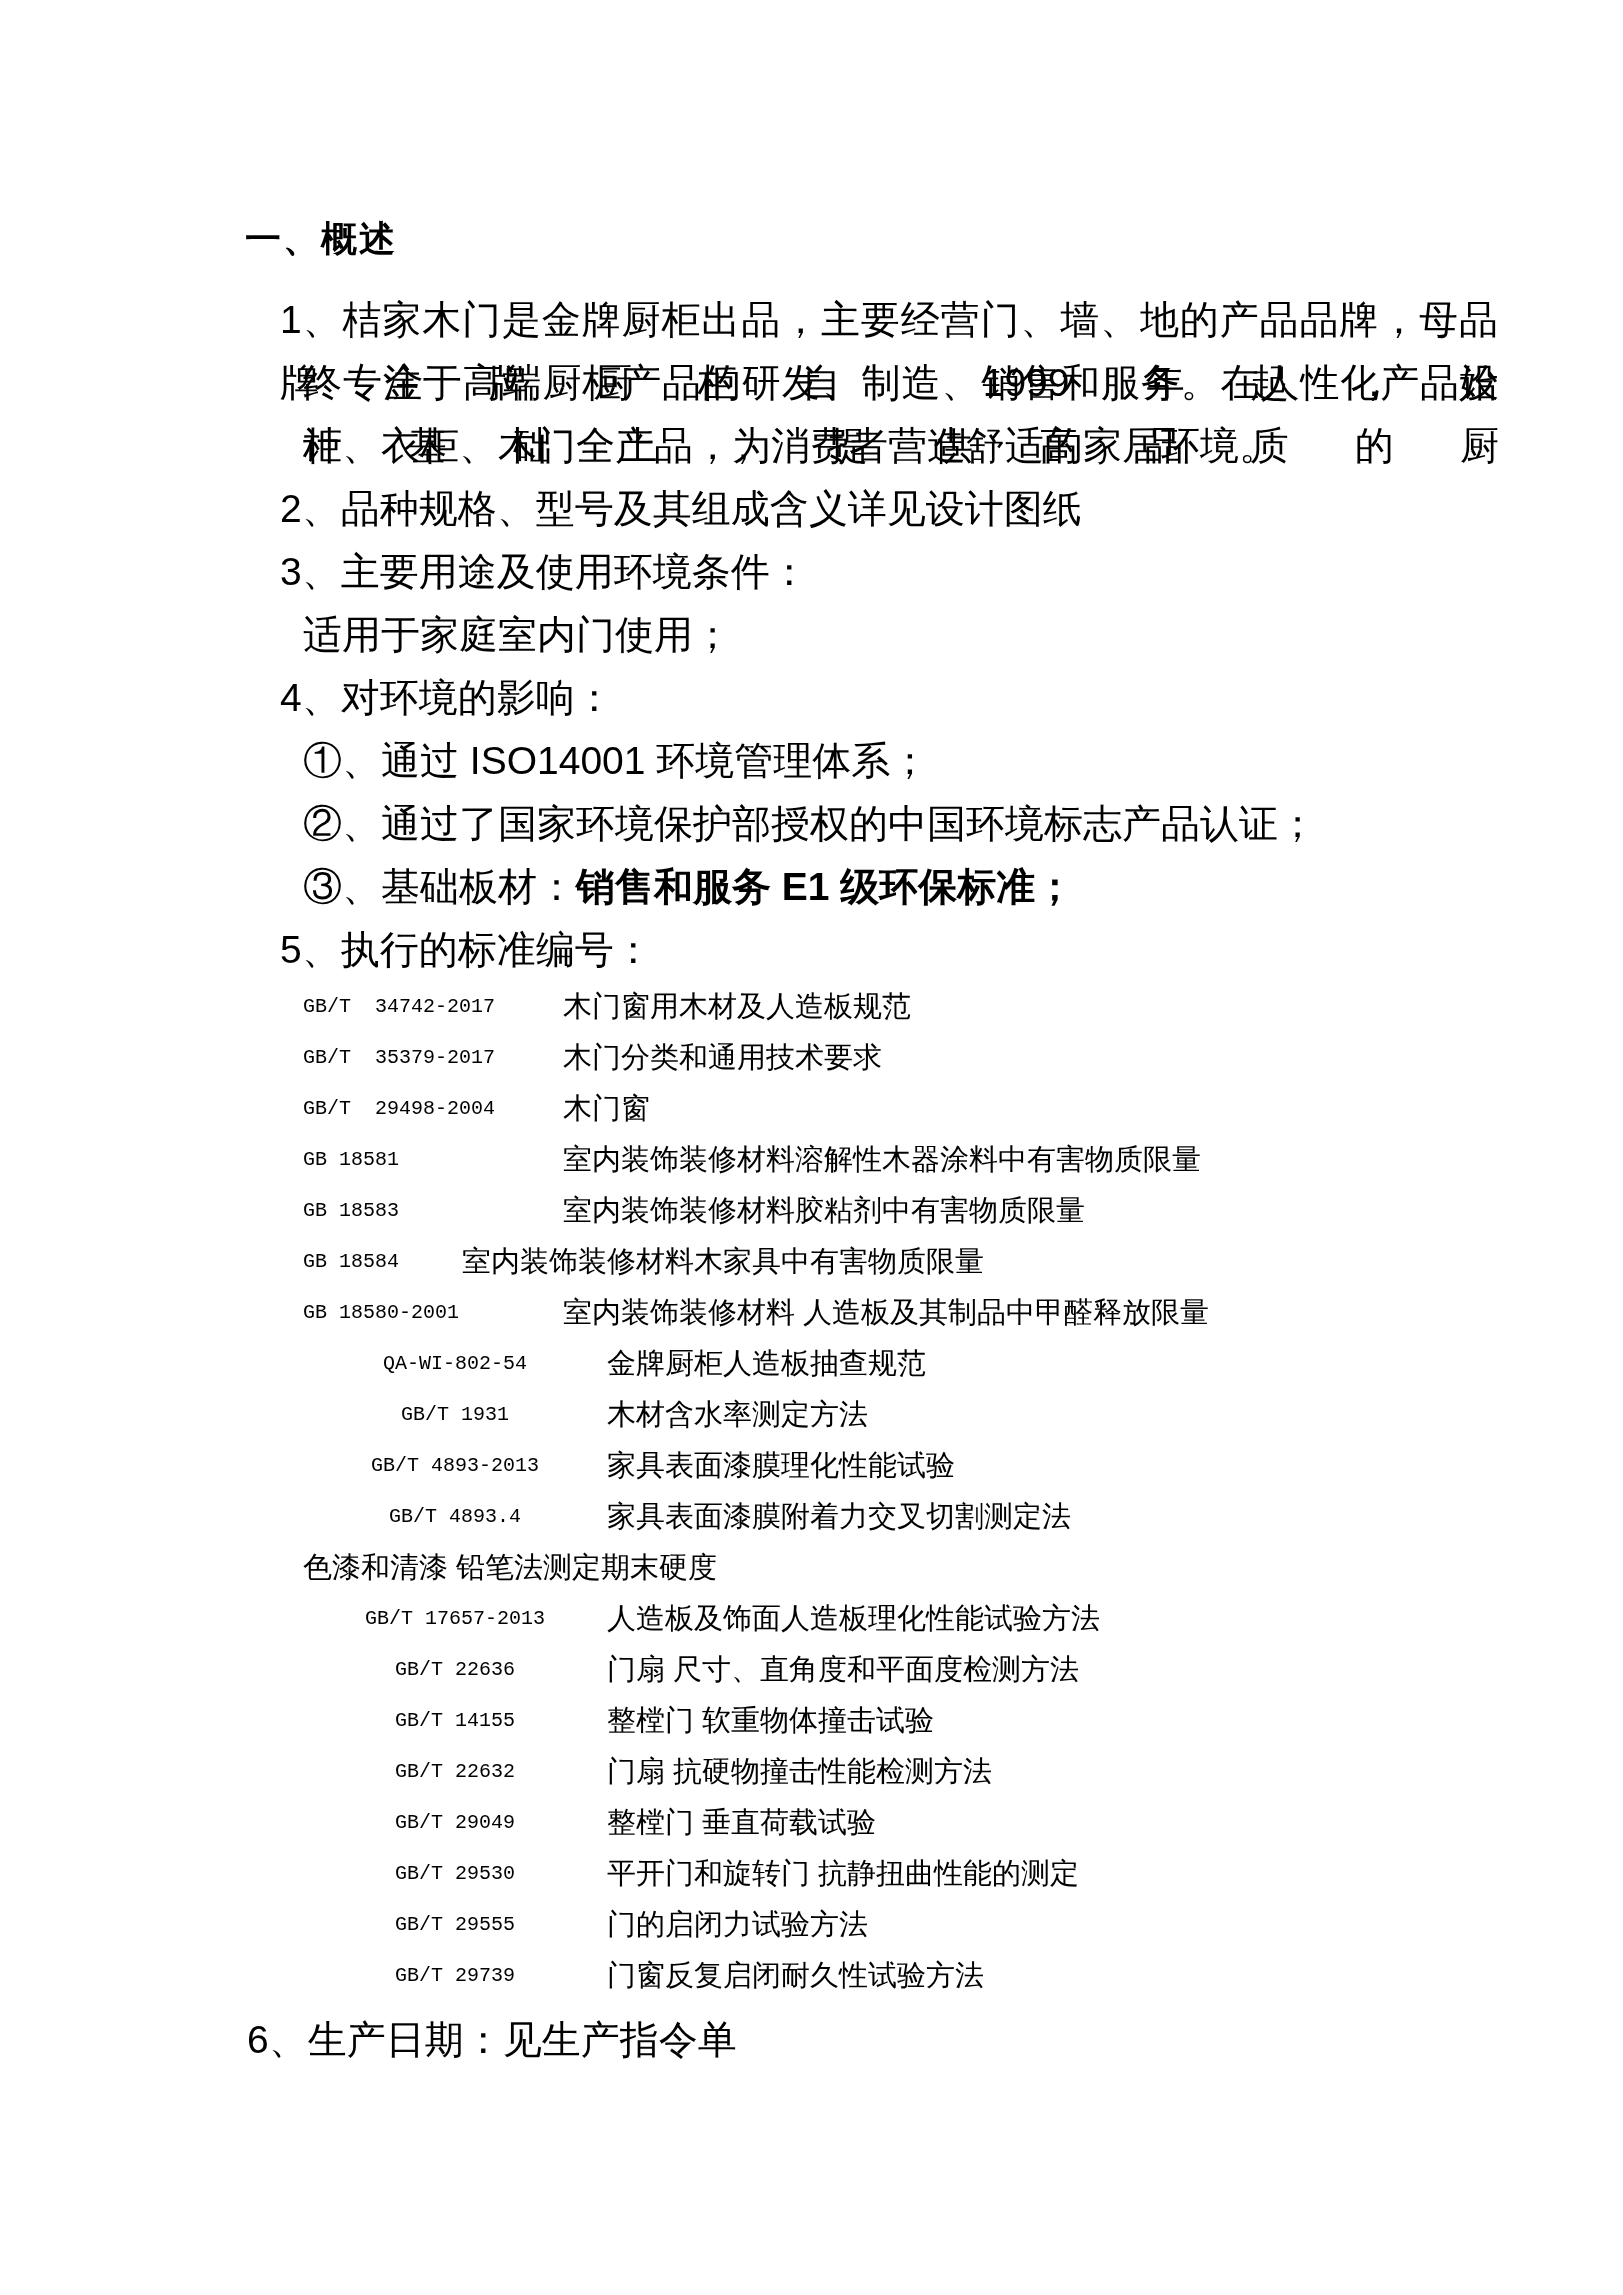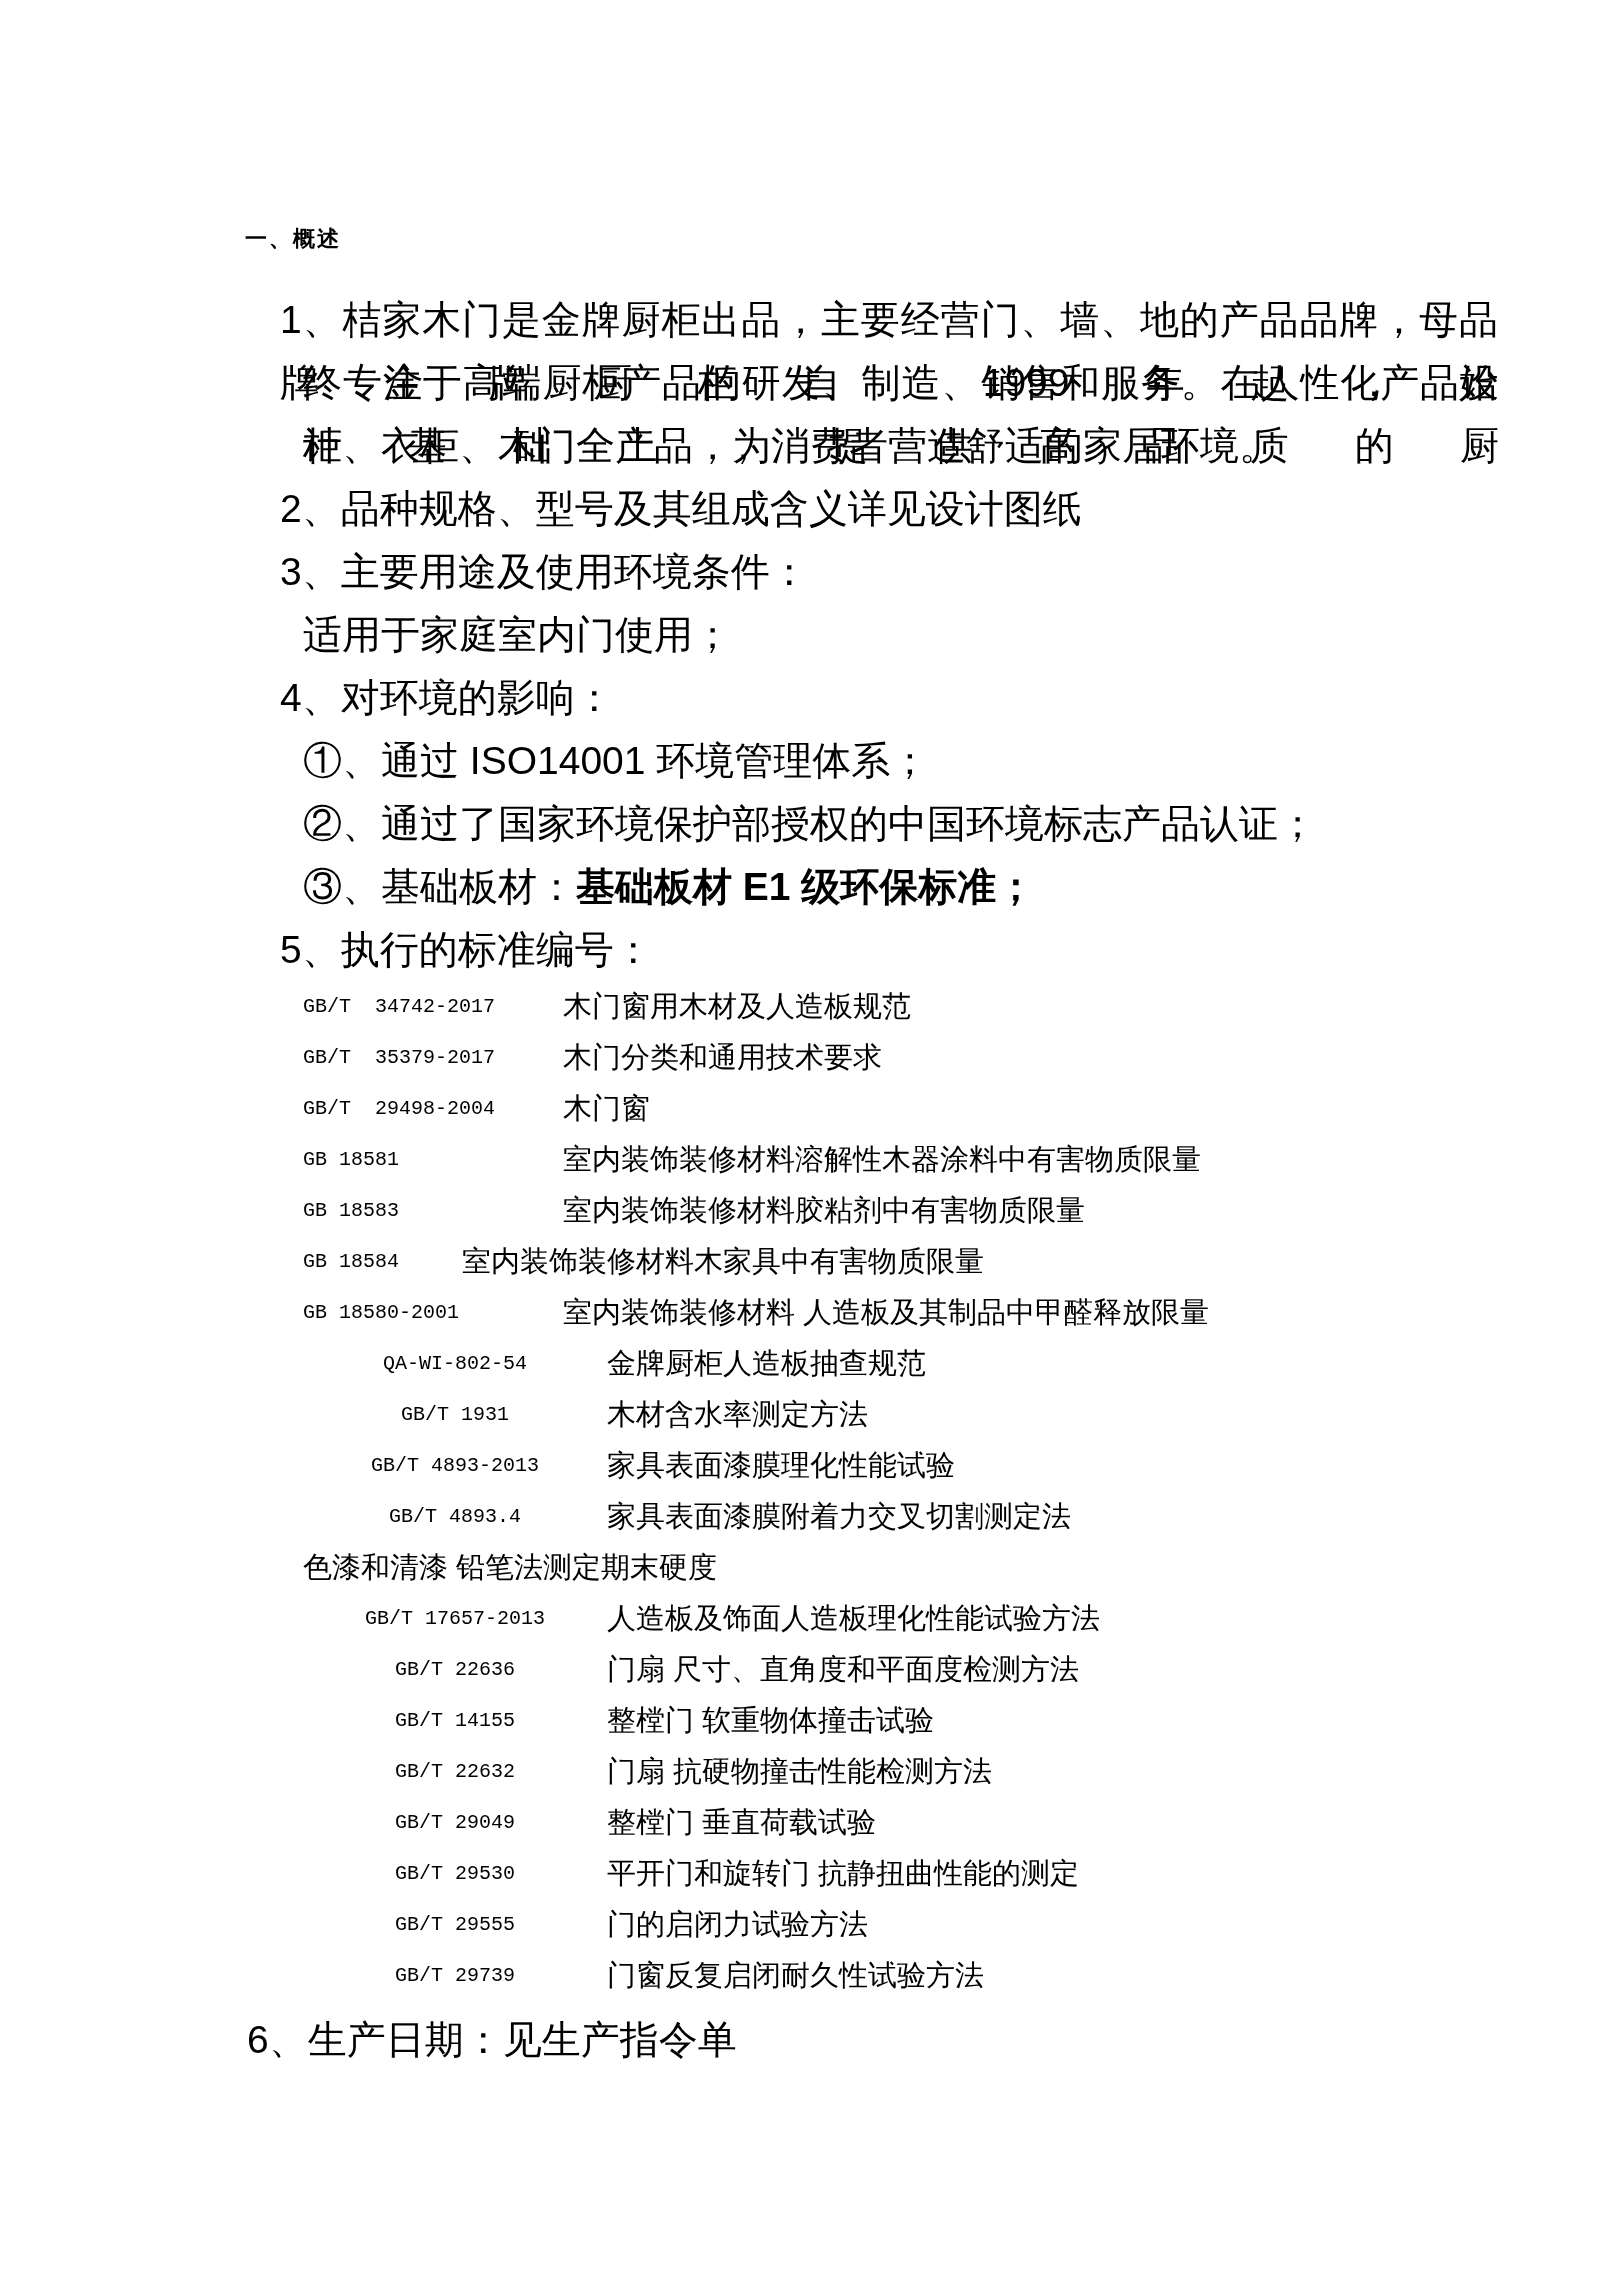--- a/index.html
+++ b/index.html
@@ -11,21 +11,21 @@
     position: relative;
     width: 1623px;
     height: 2295px;
     background: #ffffff;
     color: #000000;
     font-family: "Liberation Sans", sans-serif;
     overflow: hidden;
   }
   .doc-title {
     margin: 218px 0 27.5px 245px;
-    font-size: 22px;
+    font-size: 36px;
     line-height: 42px;
     font-weight: bold;
     letter-spacing: 2px;
   }
   .line {
     font-size: 39px;
     height: 63px;
     line-height: 63px;
   }
   .p-first {
@@ -93,21 +93,21 @@
     <div class="line p-mid">终专注于高端厨柜产品的研发、制造、销售和服务。在人性化产品设计基础上，提供高品质的厨</div>
     <div class="line p-last">柜、衣柜、木门全产品，为消费者营造舒适的家居环境。</div>
   </div>
 
   <div class="line lvl1">2、品种规格、型号及其组成含义详见设计图纸</div>
   <div class="line lvl1">3、主要用途及使用环境条件：</div>
   <div class="line sub">适用于家庭室内门使用；</div>
   <div class="line lvl1">4、对环境的影响：</div>
   <div class="line sub">①、通过 ISO14001 环境管理体系；</div>
   <div class="line sub">②、通过了国家环境保护部授权的中国环境标志产品认证；</div>
-  <div class="line sub"><span>③、基础板材：</span><span class="bold-seg">基础板材 E1 级环保标准；</span></div>
+  <div class="line sub"><span>③、基础板材：</span><span class="bold-seg">销售和服务 E1 级环保标准；</span></div>
   <div class="line lvl1">5、执行的标准编号：</div>
 
   <div class="stds-list" id="stds">
   <div class="std-row">
     <span class="std-code col-a">GB/T  34742-2017</span>
     <span class="std-desc">木门窗用木材及人造板规范</span>
   </div>
 
   <div class="std-row">
     <span class="std-code col-a">GB/T  35379-2017</span>

